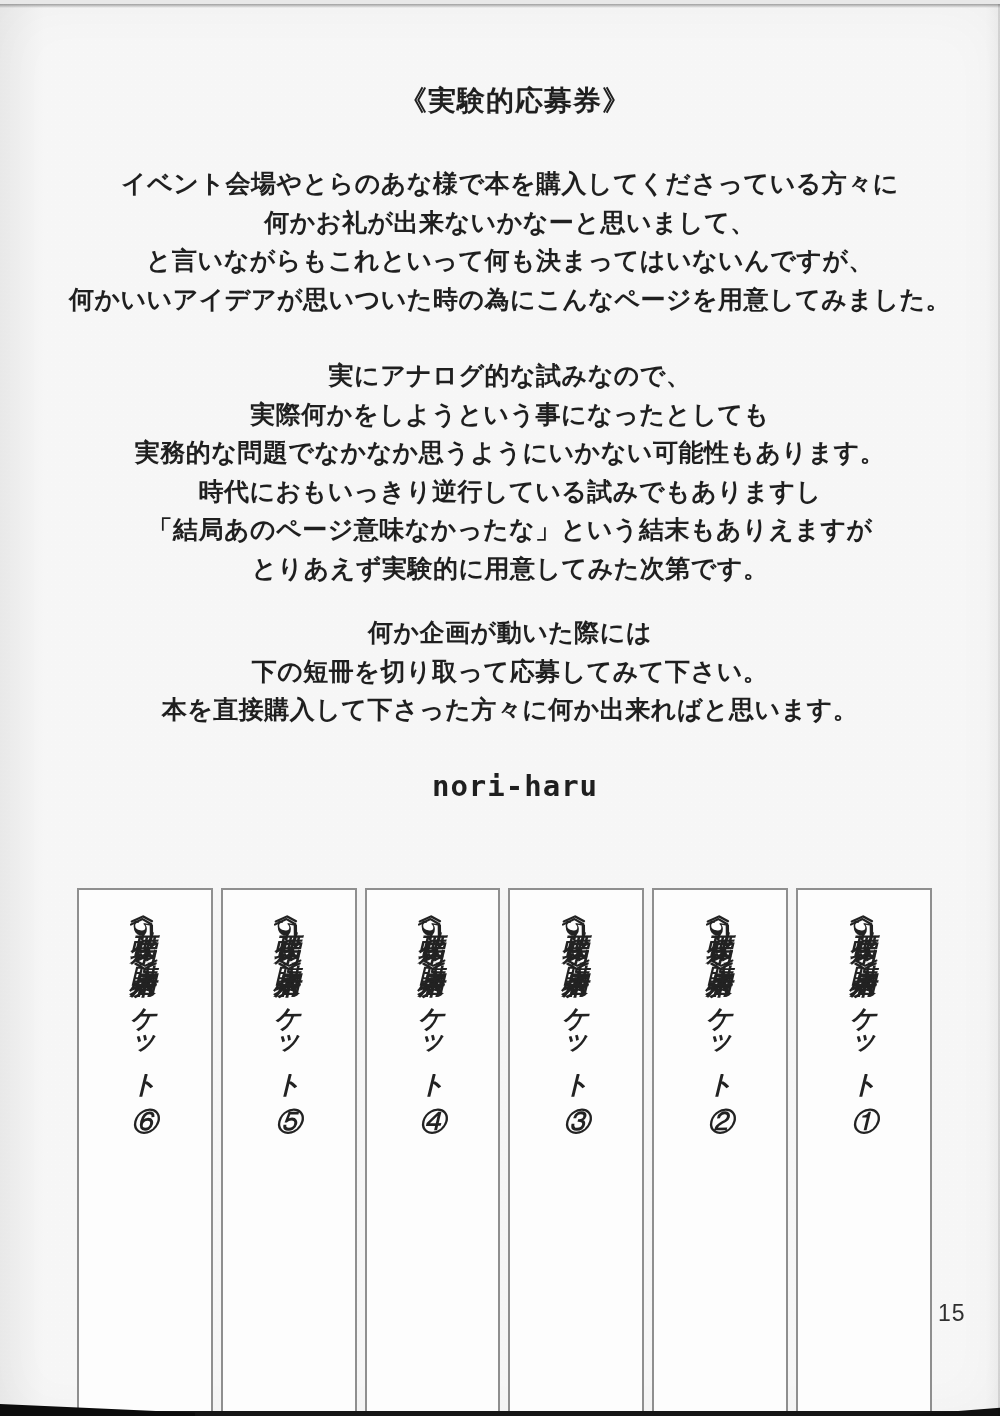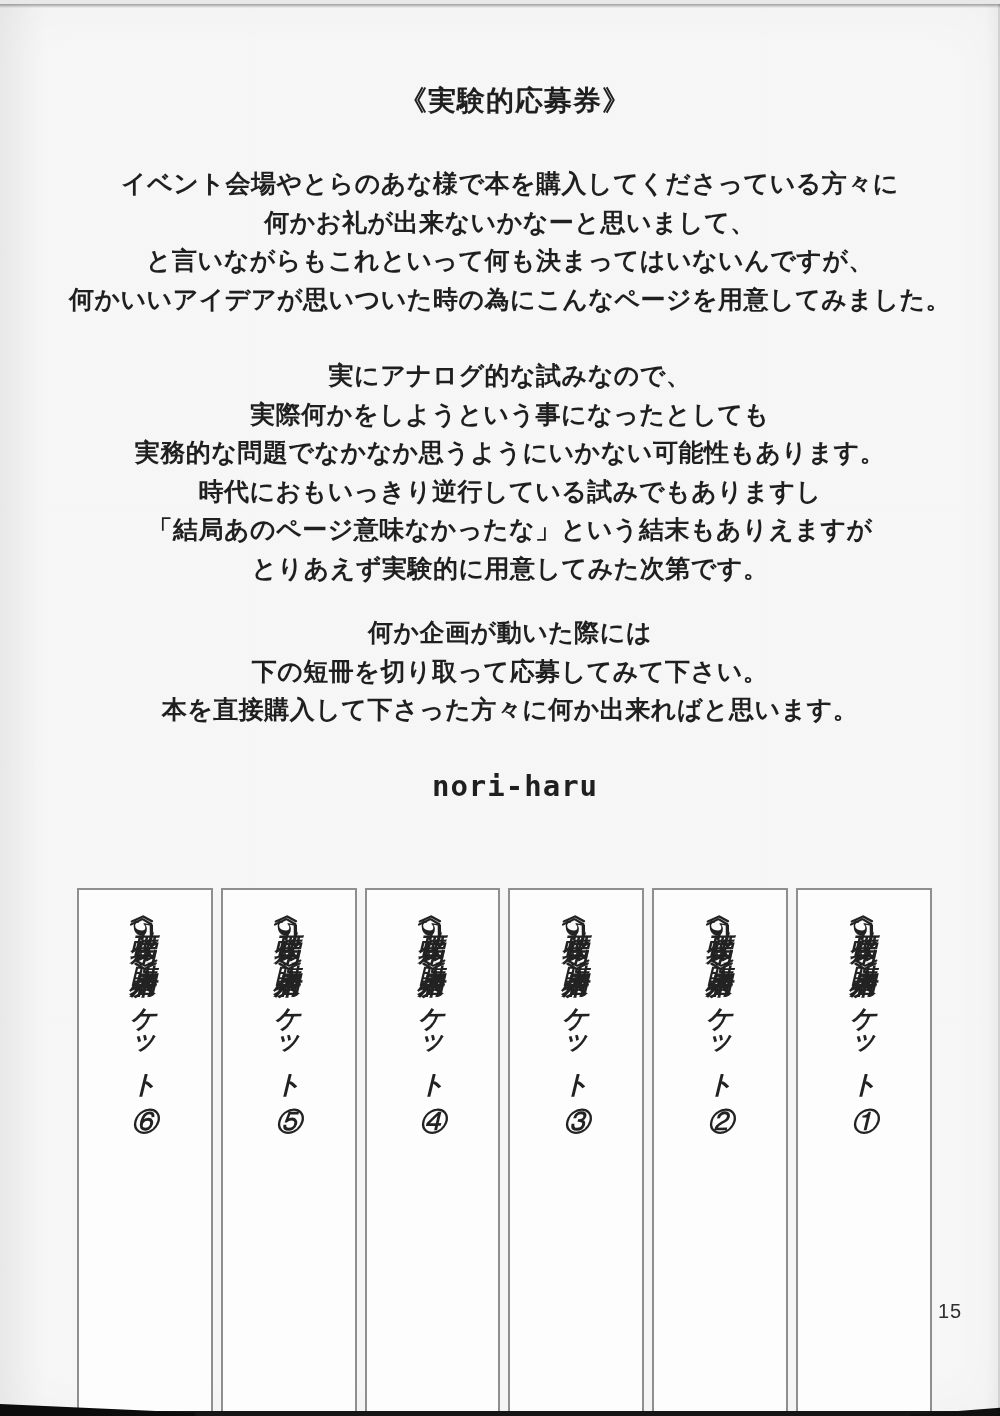--- a/index.html
+++ b/index.html
@@ -93,21 +93,21 @@
     font-size: 26px;
     letter-spacing: 3px;
     color: #222;
     transform: rotate(-0.6deg);
     white-space: nowrap;
   }
   .page-number {
     position: absolute;
     top: 1296px;
     left: 938px;
-    font-size: 20px;
+    font-size: 23px;
     font-weight: 400;
     color: #2f2f2f;
     letter-spacing: 1px;
   }
   .scan-bottom-edge {
     position: absolute;
     left: 0; right: 0; bottom: 0;
     height: 9px;
     background: var(--scan-edge, #161616);
   }

